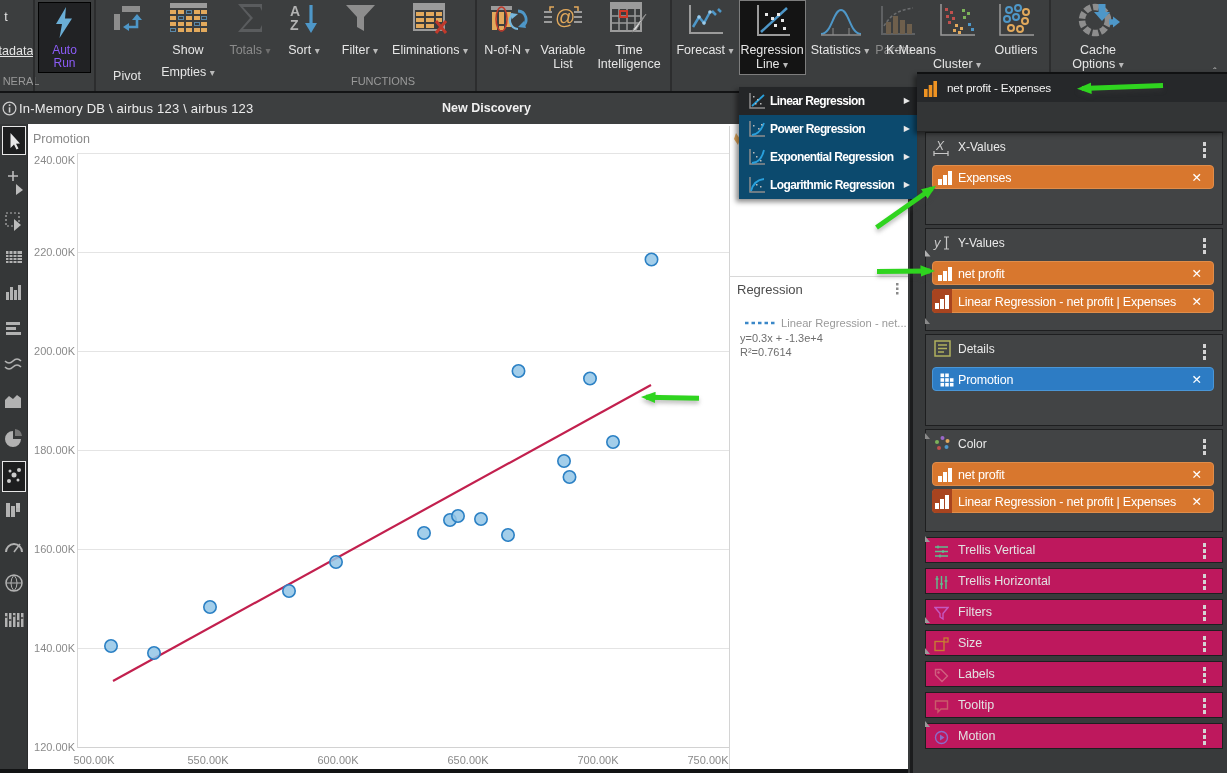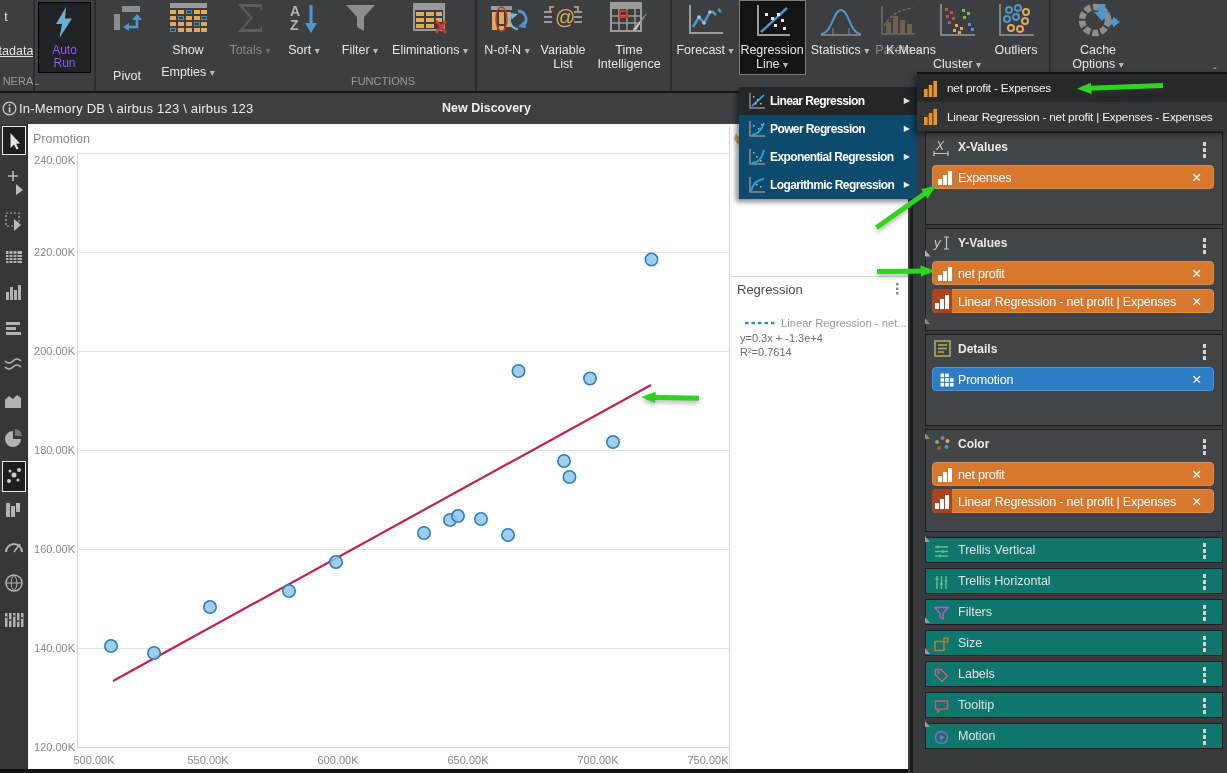--- a/index.html
+++ b/index.html
@@ -32,29 +32,29 @@
   .mrow .mt{position:absolute;left:31px;top:7px;font-size:12px;letter-spacing:-0.6px;color:#fff;font-weight:bold;white-space:nowrap;}
   .mrow .ar{position:absolute;right:7px;top:9px;color:#e8e8e8;font-size:8px;}
   #submenu{position:absolute;left:917px;top:71.5px;width:310px;height:59.5px;background:#333536;border-top:2.5px solid #101112;z-index:30;box-shadow:-3px 3px 5px rgba(0,0,0,0.45);}
   .srow{position:absolute;left:0;width:310px;height:28.5px;}
   .srow.hl{background:#26282a;}
   .srow .st{position:absolute;left:30px;top:7.5px;font-size:11.8px;color:#f2f2f2;white-space:nowrap;letter-spacing:-0.2px;}
   
   #rpanel{position:absolute;left:908px;top:124px;width:319px;height:649px;background:#383a3b;}
   .box{position:absolute;left:17px;width:298px;background:#424445;border:1.2px solid #1e1f20;}
   .bhead{position:absolute;left:0;top:0;width:100%;height:28px;}
-  .bhead .ht{position:absolute;left:32px;top:7px;font-size:12px;font-weight:bold;color:#eaeaea;white-space:nowrap;}
+  .bhead .ht{position:absolute;left:32px;top:7px;font-size:12px;font-weight:normal;color:#eaeaea;white-space:nowrap;}
   .dots3{position:absolute;right:16px;top:9px;width:3.5px;}
   .dots3 i{display:block;width:3.5px;height:3.5px;background:#d4d4d4;margin-bottom:2.5px;}
   .chip{position:absolute;left:6px;width:282px;height:24px;background:#d8772e;border:1px solid #e08d4a;border-radius:4px;color:#fff;}
   .chip .ct{position:absolute;left:25px;top:4.5px;font-size:12.5px;letter-spacing:-0.2px;white-space:nowrap;}
   .chip .cx{position:absolute;right:11px;top:4px;font-size:12.5px;color:#fff;font-weight:normal;}
   .chip.blue{background:#2d7cc4;border-color:#4a96d6;}
   .chip .ibox{position:absolute;left:-1px;top:-1px;width:20px;height:24px;background:#a8441f;border-radius:4px 0 0 4px;}
-  .row26{position:absolute;left:17px;width:298px;height:26px;background:#0f766e;border:1.2px solid #1e1f20;}
+  .row26{position:absolute;left:17px;width:298px;height:26px;background:#be185d;border:1.2px solid #1e1f20;}
   .row26 .rt{position:absolute;left:32px;top:5px;font-size:12.5px;color:#e2e2e2;}
   
   #arrows{position:absolute;left:0;top:0;width:1227px;height:773px;z-index:60;pointer-events:none;}
 </style>
 </head>
 <body>
 <div id="app">
   <div id="ribbon">
 
     <div class="rlabel" style="left:6px;top:10px;">t</div>
@@ -522,30 +522,20 @@
     <div class="srow hl" style="top:0;">
       <svg style="position:absolute;left:7px;top:6px;" width="13" height="17" viewBox="0 0 13 17">
           <g fill="#ef9322">
             <rect x="0" y="9" width="3.6" height="8"></rect>
             <rect x="4.7" y="5" width="3.6" height="12"></rect>
             <rect x="9.4" y="1" width="3.6" height="16"></rect>
           </g>
         </svg>
       <span class="st">net profit - Expenses</span>
     </div>
-    <div class="srow" style="top:28.5px;">
-      <svg style="position:absolute;left:7px;top:6px;" width="13" height="17" viewBox="0 0 13 17">
-          <g fill="#ef9322">
-            <rect x="0" y="9" width="3.6" height="8"></rect>
-            <rect x="4.7" y="5" width="3.6" height="12"></rect>
-            <rect x="9.4" y="1" width="3.6" height="16"></rect>
-          </g>
-        </svg>
-      <span class="st">Linear Regression - net profit | Expenses - Expenses</span>
-    </div>
   </div>
   <div id="rpanel">
     <div class="abs" style="left:1.5px;top:0;width:3px;height:649px;background:#1b1c1d;"></div>
 
     <div class="box" style="top:8px;height:93px;">
       <div class="bhead">
         <svg style="position:absolute;left:7px;top:5px;" width="18" height="18" viewBox="0 0 18 18">
           <text x="3" y="12" font-size="12" fill="#c8c8c8" font-style="italic" font-family="Liberation Serif">X</text>
           <path d="M1 15.5 H15 M1 13 v5 M15 13 v5" stroke="#c8c8c8" stroke-width="1.2"></path>
         </svg>

